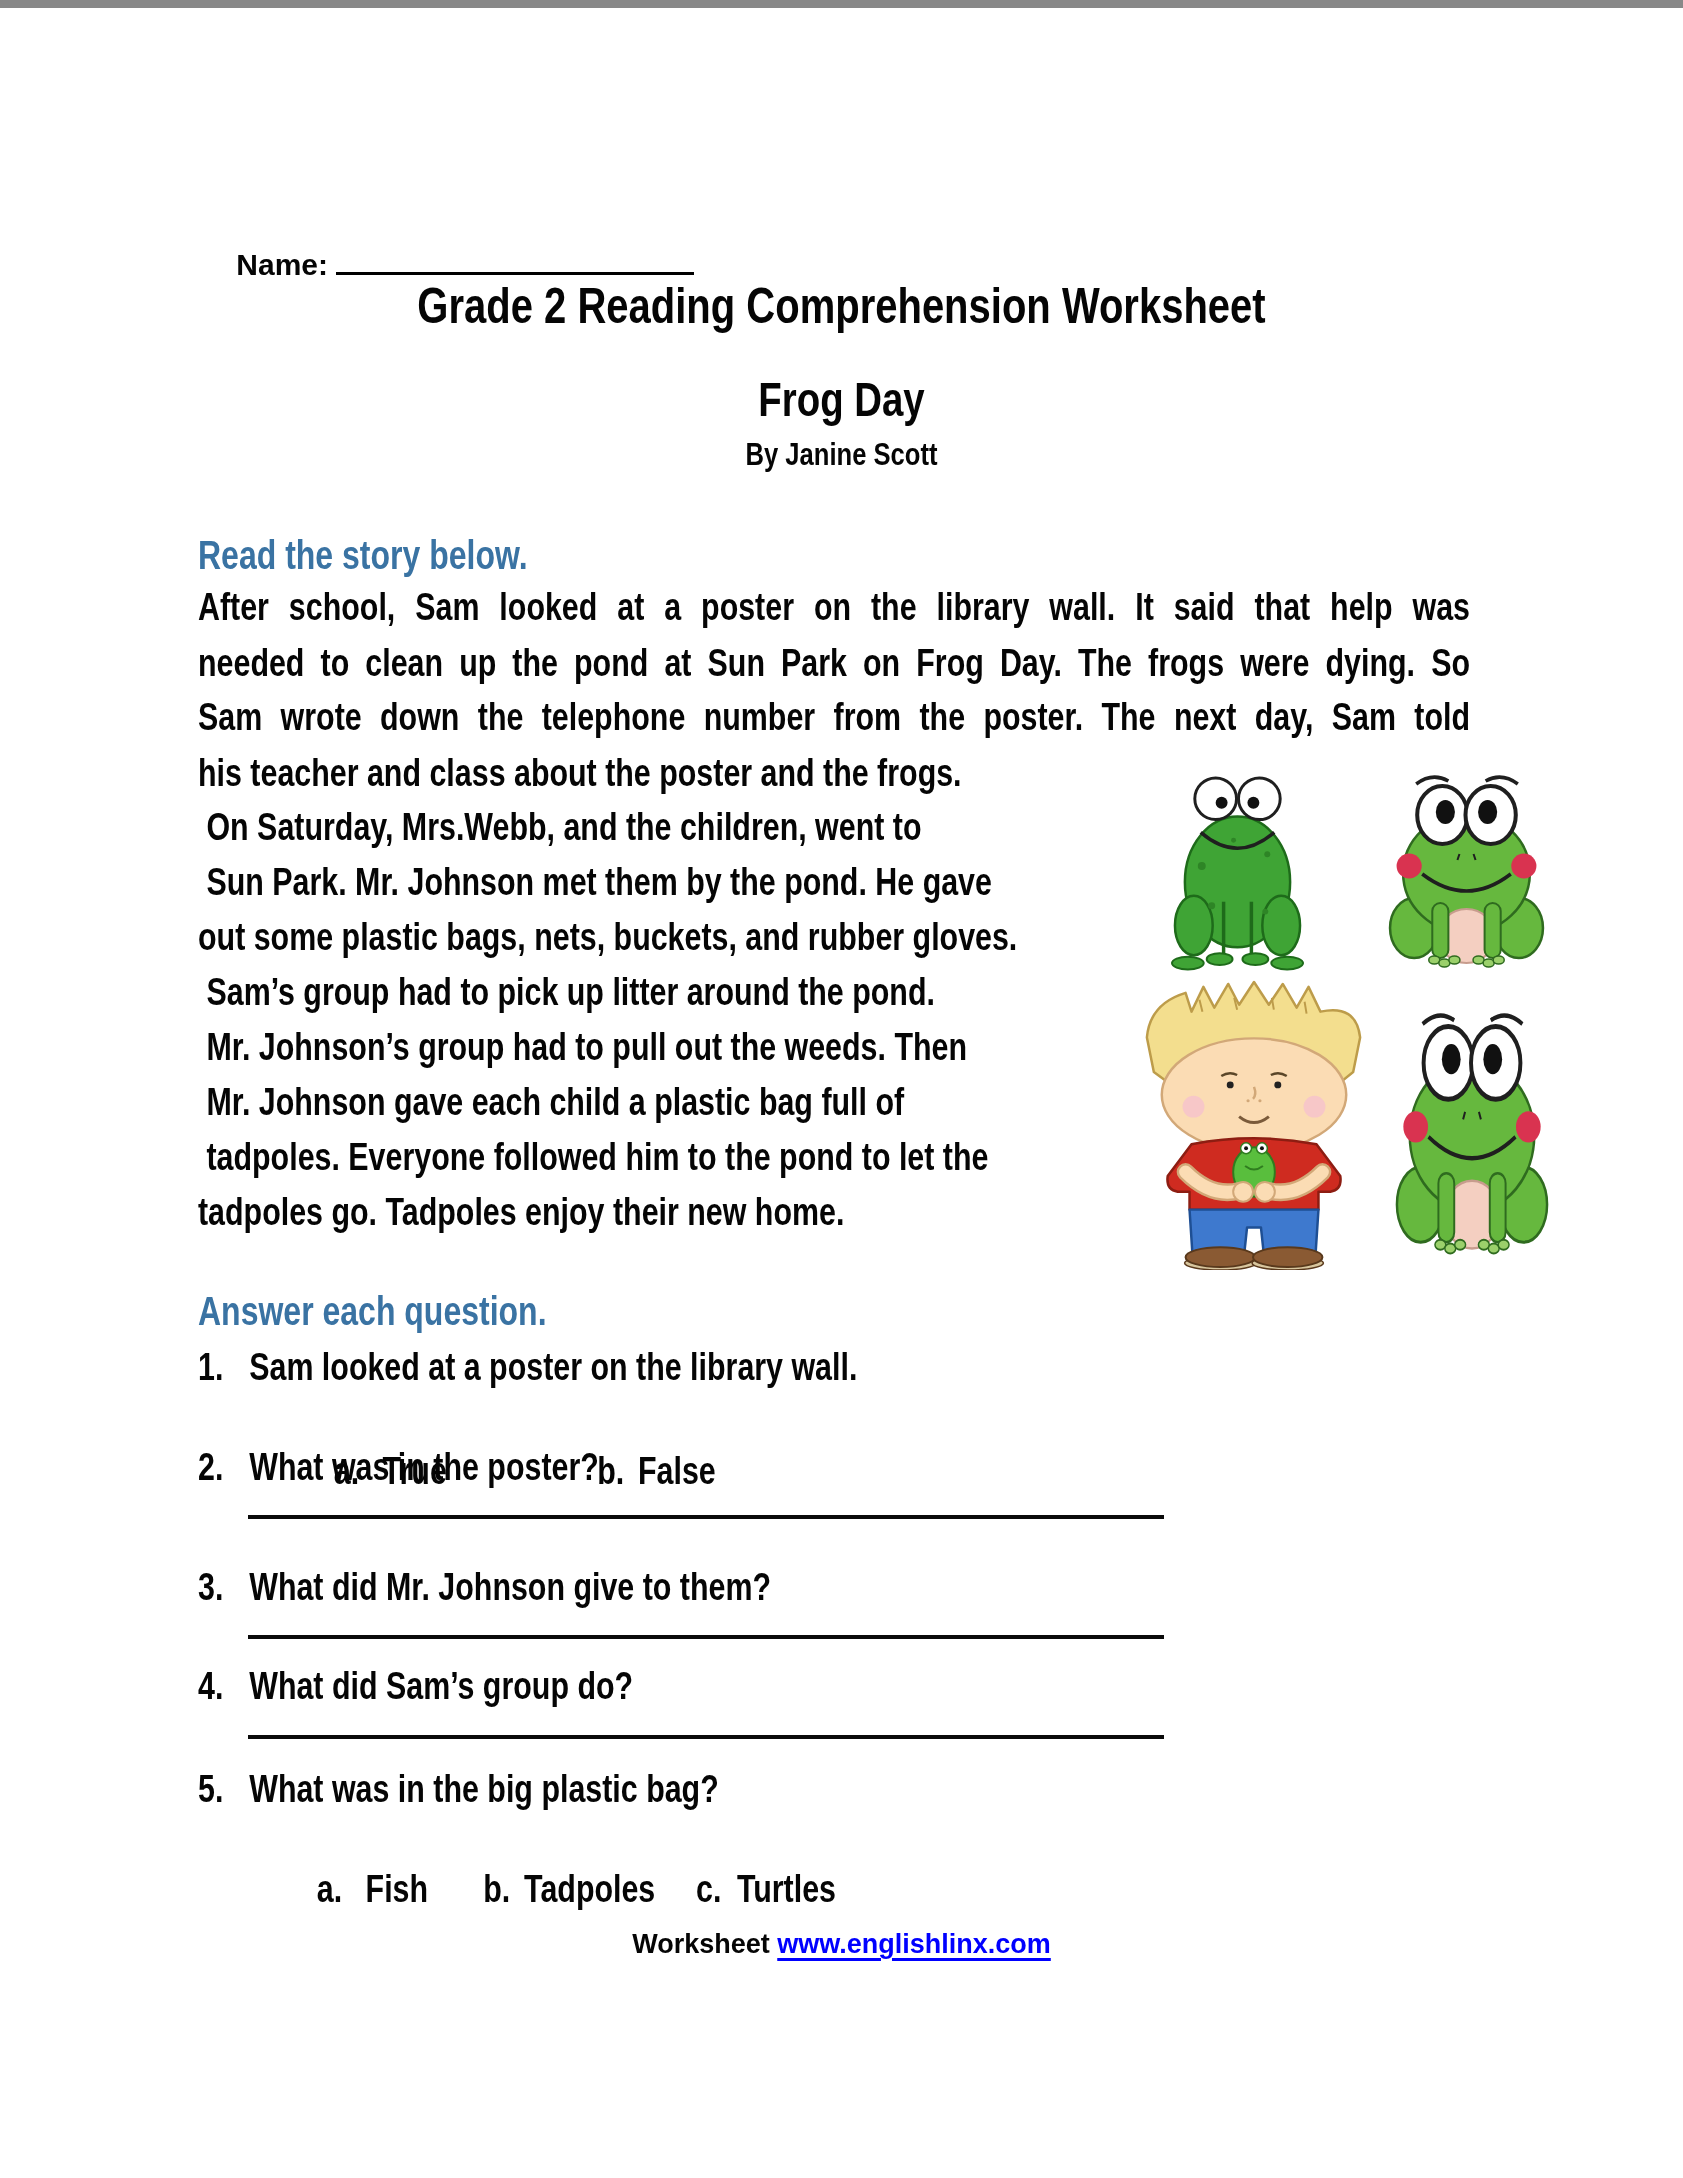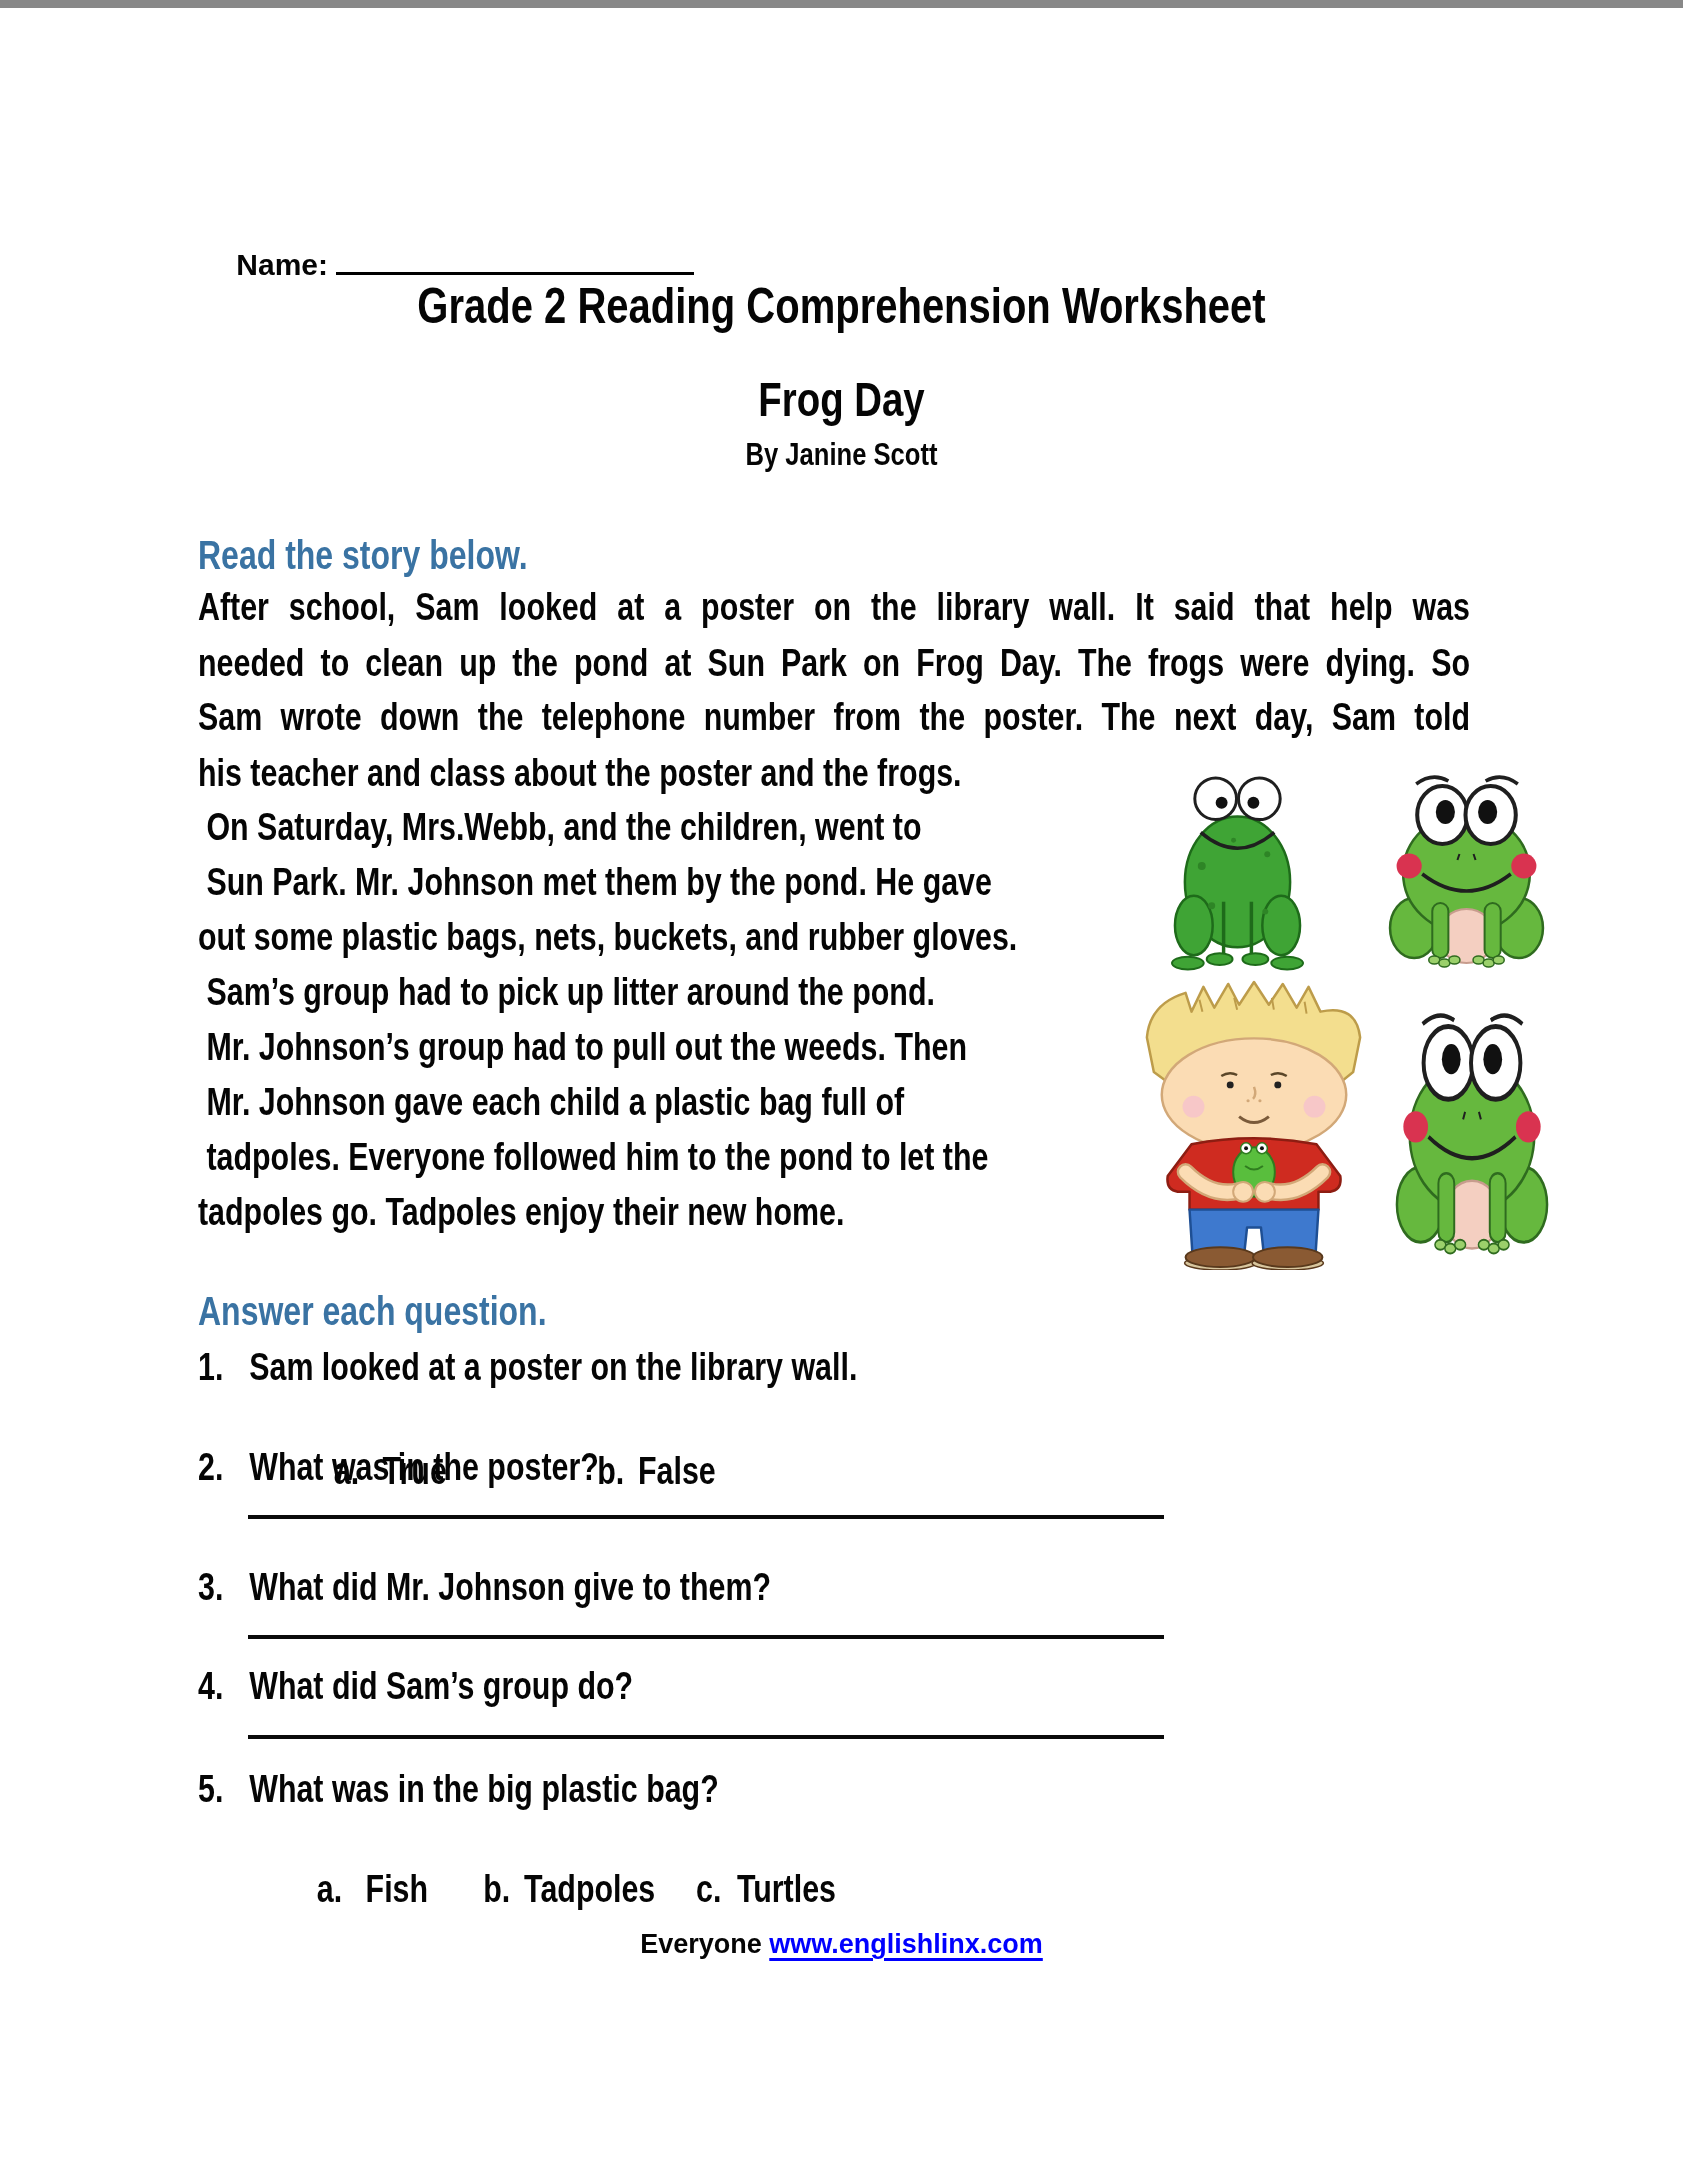--- a/index.html
+++ b/index.html
@@ -193,17 +193,17 @@
 
   <div class="qrow cx" style="top:1655px"><span class="qnum">4.</span><span>What did Sam’s group do?</span></div>
   <div class="answer-line" style="top:1727px"></div>
 
   <div class="qrow cx" style="top:1758px"><span class="qnum">5.</span><span>What was in the big plastic bag?</span></div>
   <div class="orow cx" style="left:283px; top:1812px">
     <span class="opt" style="margin-right:69px"><span class="olabel" style="min-width:61px">a.</span><span>Fish</span></span><span class="opt" style="margin-right:51px"><span class="olabel" style="min-width:51px">b.</span><span>Tadpoles</span></span><span class="opt"><span class="olabel" style="min-width:51px">c.</span><span>Turtles</span></span>
   </div>
 
   <div class="footer">
-    <span>Everyone </span><a href="#">www.englishlinx.com</a>
+    <span>Worksheet </span><a href="#">www.englishlinx.com</a>
   </div>
 
 </div>
 
 
 </body></html>

